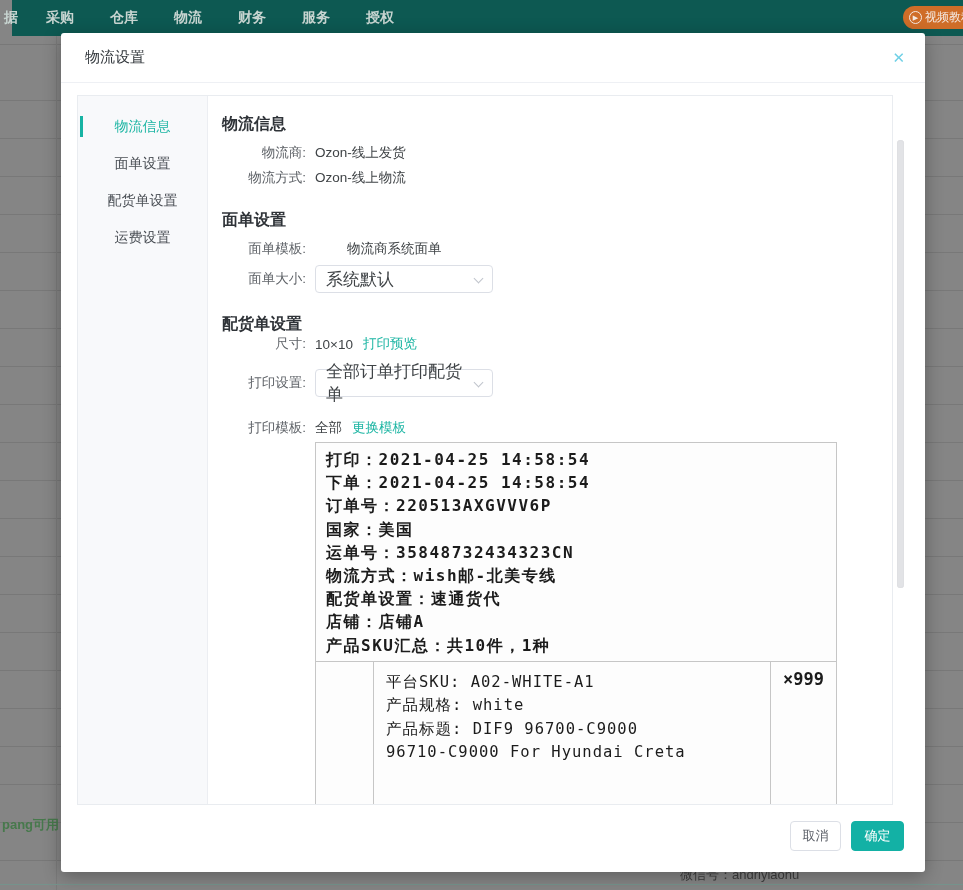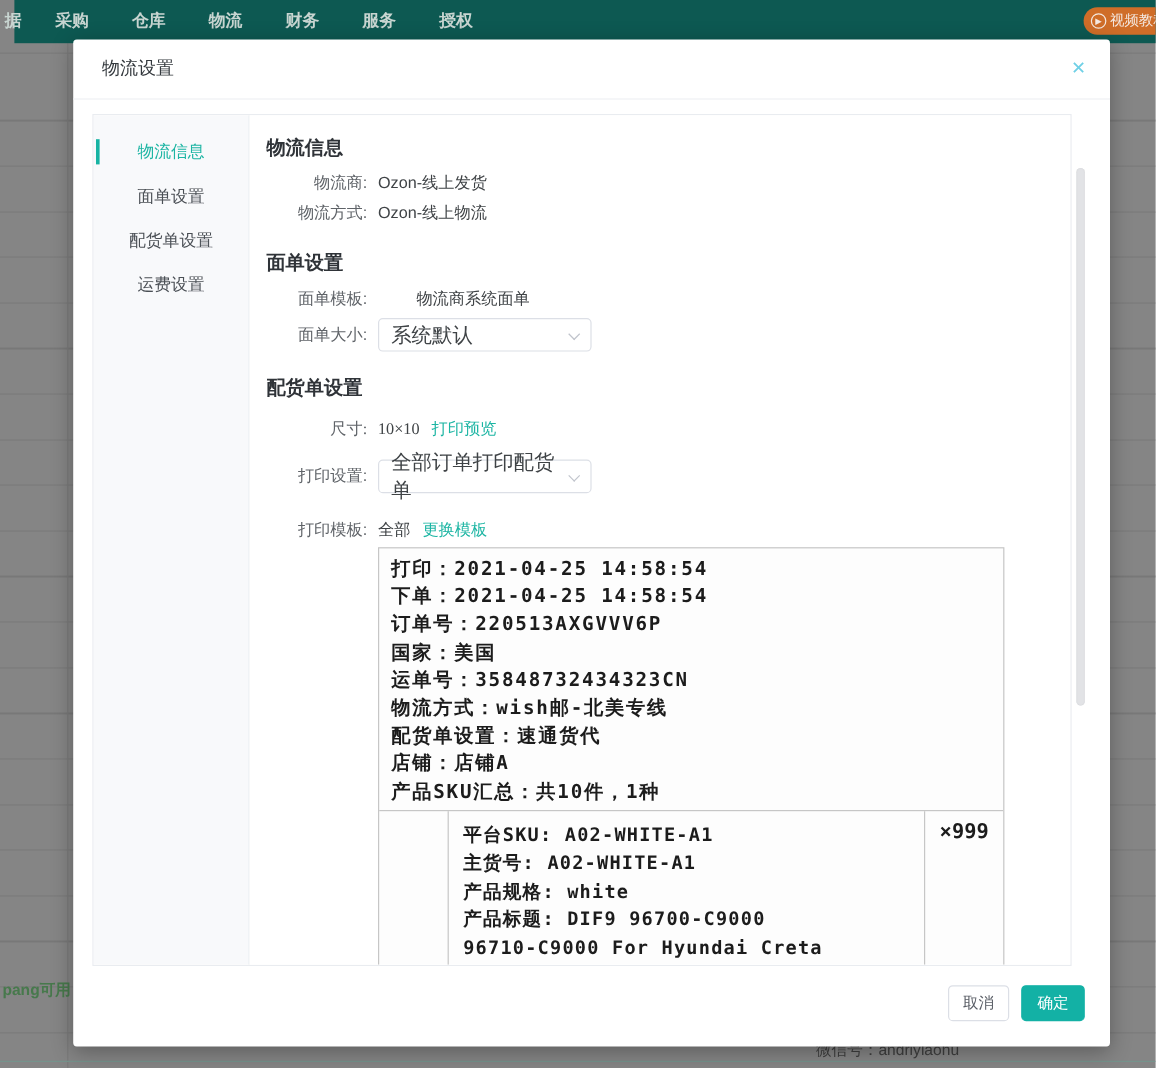--- a/index.html
+++ b/index.html
@@ -52,21 +52,21 @@
   .sel .chev { position:absolute; right:10px; top:9px; width:7px; height:7px; border-right:1.5px solid #c0c4cc;
     border-bottom:1.5px solid #c0c4cc; transform:rotate(45deg); }
 
   .preview { margin:5px 0 0 93px; width:522px; border:1px solid #c6c6c6; background:#fdfdfd;
     font-family:"DejaVu Sans Mono","Liberation Mono",monospace; color:#1c1c1c; }
   .pv-head { padding:5px 10px 4px 10px; border-bottom:1px solid #c6c6c6; }
   .pv-line { font-size:16px; font-weight:600; line-height:23.2px; letter-spacing:1.5px; white-space:nowrap; }
   .pv-row { display:flex; min-height:210px; }
   .pv-img { width:58px; border-right:1px solid #c6c6c6; flex:none; }
   .pv-info { flex:1; padding:9px 8px 0 12px; }
-  .pv-il { font-size:15.5px; font-weight:700; line-height:23.5px; letter-spacing:1px; white-space:nowrap; }
+  .pv-il { font-size:15.5px; font-weight:400; line-height:23.5px; letter-spacing:1px; white-space:nowrap; }
   .pv-qty { width:66px; border-left:1px solid #c6c6c6; flex:none; text-align:center; padding-top:7px;
     font-size:17px; font-weight:600; }
 
   .scroll-thumb { position:absolute; right:21px; top:57px; width:7px; height:448px; border-radius:4px;
     background:#e2e3e6; box-shadow:inset 0 0 1px #c9cace; }
 
   .modal-footer { height:67px; display:flex; align-items:flex-start; justify-content:flex-end; padding:16px 21px 0 0; }
   .btn { height:30px; border-radius:4px; font-size:13px; display:flex; align-items:center; justify-content:center; cursor:pointer; }
   .btn-cancel { width:51px; background:#fff; border:1px solid #dcdfe6; color:#5a5e66; margin-right:10px; }
   .btn-confirm { width:53px; background:#13b1a5; color:#fff; border:1px solid #13b1a5; }
@@ -133,21 +133,21 @@
         <div class="frow" style="margin-top:7px;">
           <span class="flabel">面单大小:</span>
           <div class="sel">
             <span>系统默认</span>
             <span class="chev"></span>
           </div>
         </div>
 
         <div class="sec-h" style="margin-top:20px;">配货单设置</div>
 
-        <div class="frow" style="margin-top:14px;font-family:Liberation Serif, serif;">
+        <div class="frow" style="">
           <span class="flabel">尺寸:</span>
           <span class="fvalue">10×10</span>
           <span class="tlink">打印预览</span>
         </div>
 
         <div class="frow" style="margin-top:16px;">
           <span class="flabel">打印设置:</span>
           <div class="sel">
             <span>全部订单打印配货单</span>
             <span class="chev"></span>
@@ -169,21 +169,20 @@
             <div class="pv-line">运单号：35848732434323CN</div>
             <div class="pv-line">物流方式：wish邮-北美专线</div>
             <div class="pv-line">配货单设置：速通货代</div>
             <div class="pv-line">店铺：店铺A</div>
             <div class="pv-line">产品SKU汇总：共10件，1种</div>
           </div>
           <div class="pv-row">
             <div class="pv-img"></div>
             <div class="pv-info">
               <div class="pv-il">平台SKU: A02-WHITE-A1</div>
-              <div class="pv-il">主货号: A02-WHITE-A1</div>
               <div class="pv-il">产品规格: white</div>
               <div class="pv-il">产品标题: DIF9 96700-C9000</div>
               <div class="pv-il">96710-C9000 For Hyundai Creta</div>
             </div>
             <div class="pv-qty">×999</div>
           </div>
         </div>
 
       </div>
     </div>

